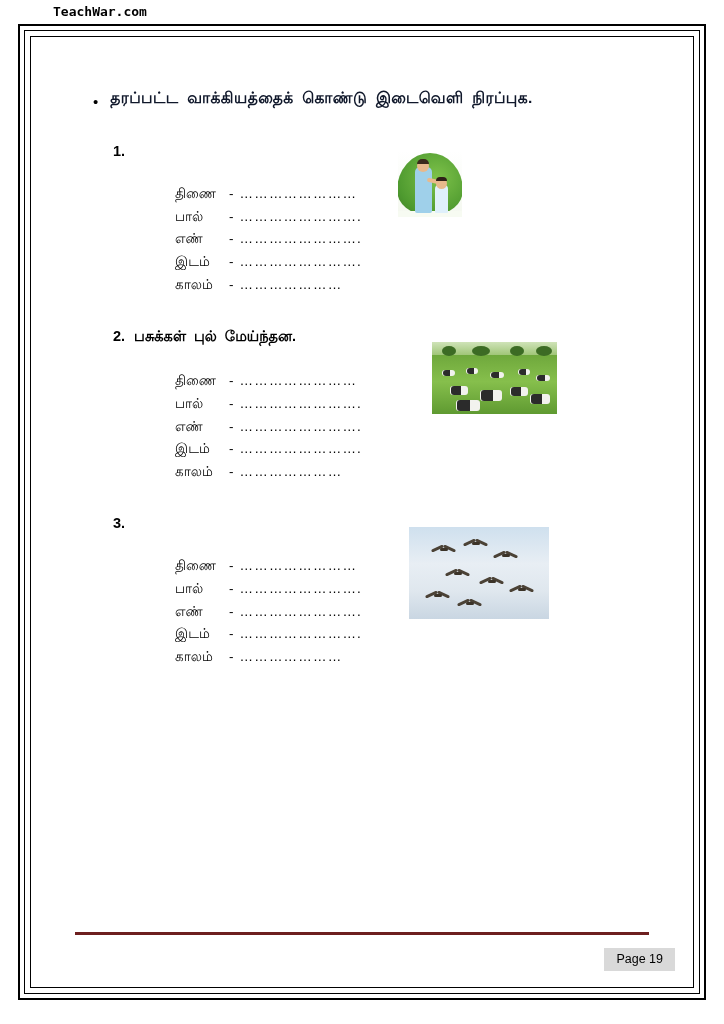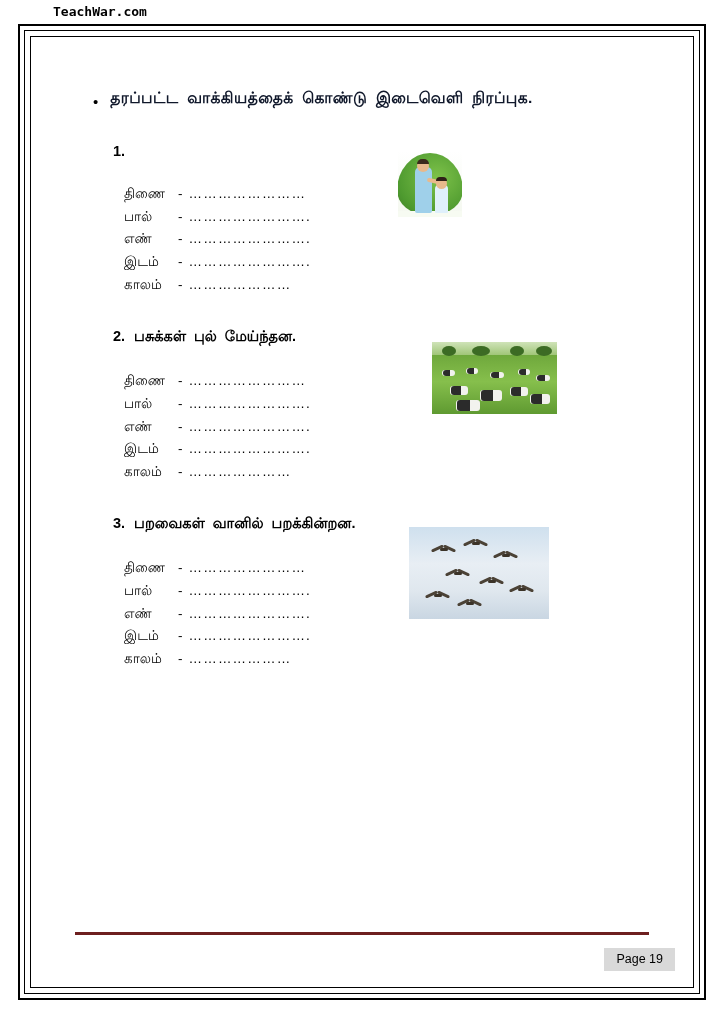--- a/index.html
+++ b/index.html
@@ -95,21 +95,21 @@
     font-weight: bold;
     font-size: 14.5px;
     color: #000;
     word-spacing: 4px;
   }
   .q-num {
     margin-right: 9px;
     font-weight: bold;
   }
   .answer-lines {
-    margin: 26px 0 0 49px;
+    margin: 26px 0 0 100px;
   }
   .ans-row {
     display: flex;
     align-items: baseline;
     font-size: 13.5px;
     color: #000;
     margin-bottom: 4.5px;
     line-height: 1.35;
   }
   .ans-label {
@@ -409,21 +409,20 @@
               <span class="ans-label">காலம்</span>
               <span class="ans-dash">-</span>
               <span class="ans-dots">…………………</span>
             </div>
           </div>
         </div>
 
         <div class="question-block">
           <div class="q-head">
             <span class="q-num">3.</span>
-            <span>பறவைகள்  வானில்  பறக்கின்றன.</span>
           </div>
 
           <div class="illo illo-3">
             <div class="bird-sky"></div>
             <div class="bird" style="left:34px;top:20px;">
                 <span class="w1"></span>
                 <span class="w2"></span>
                 <span class="body"></span>
               </div>
             <div class="bird" style="left:66px;top:14px;">

